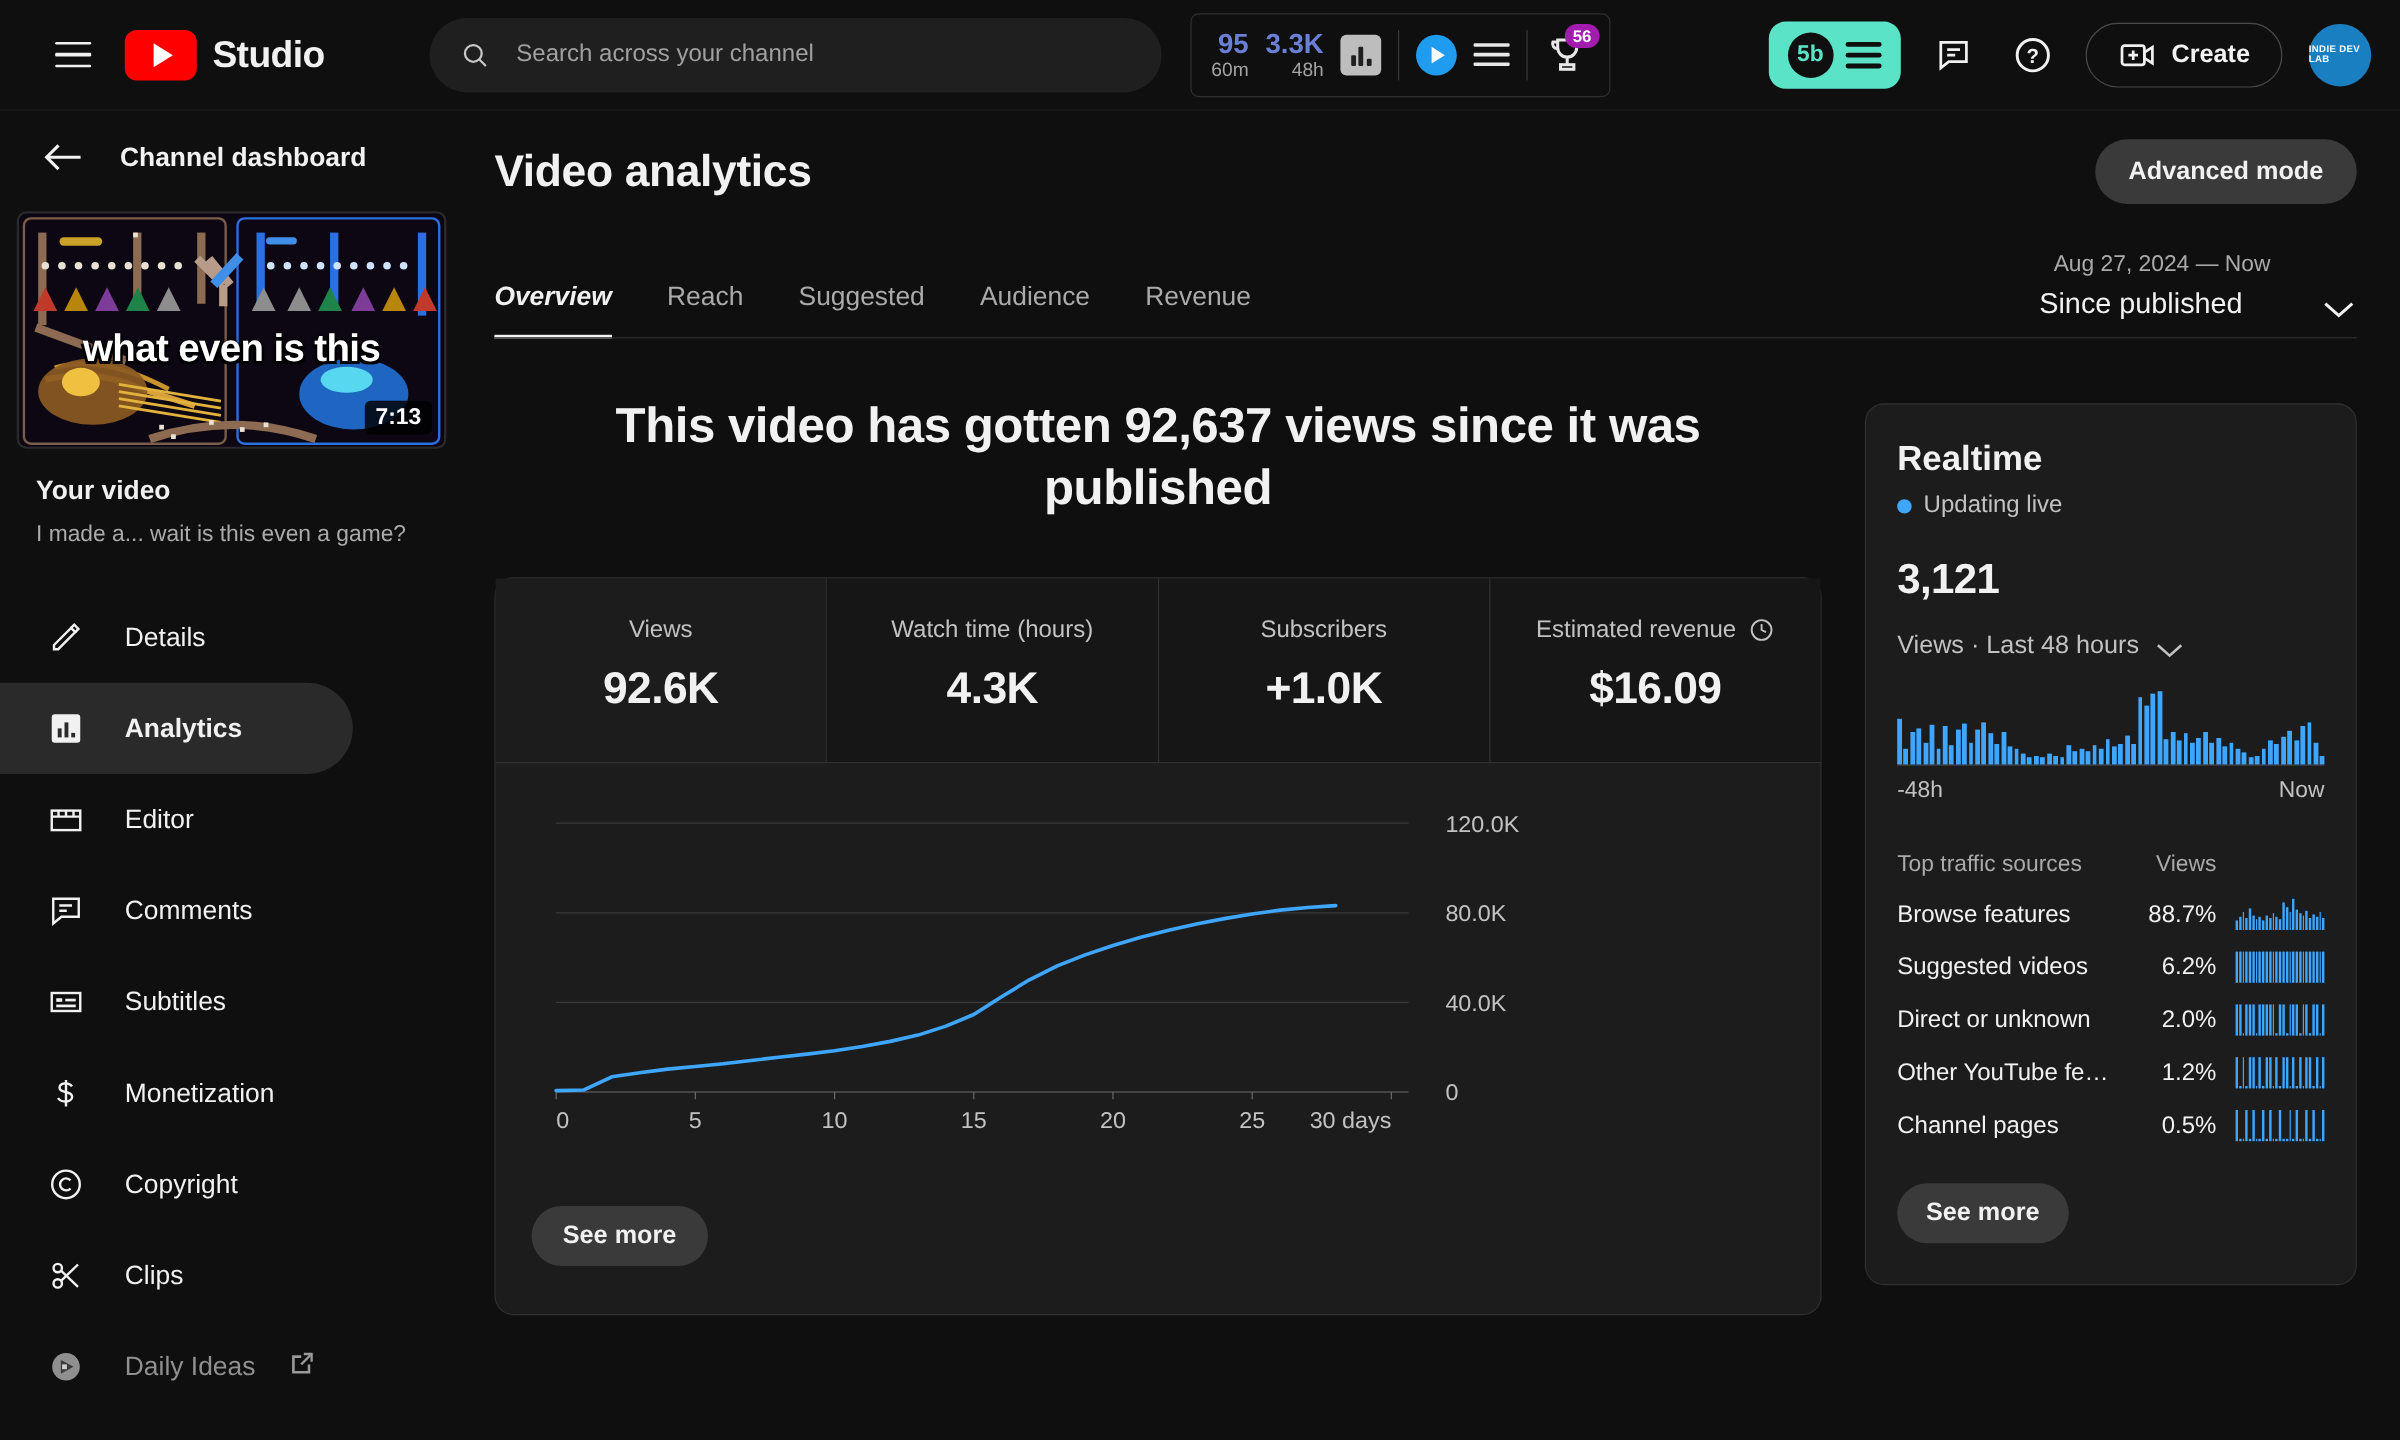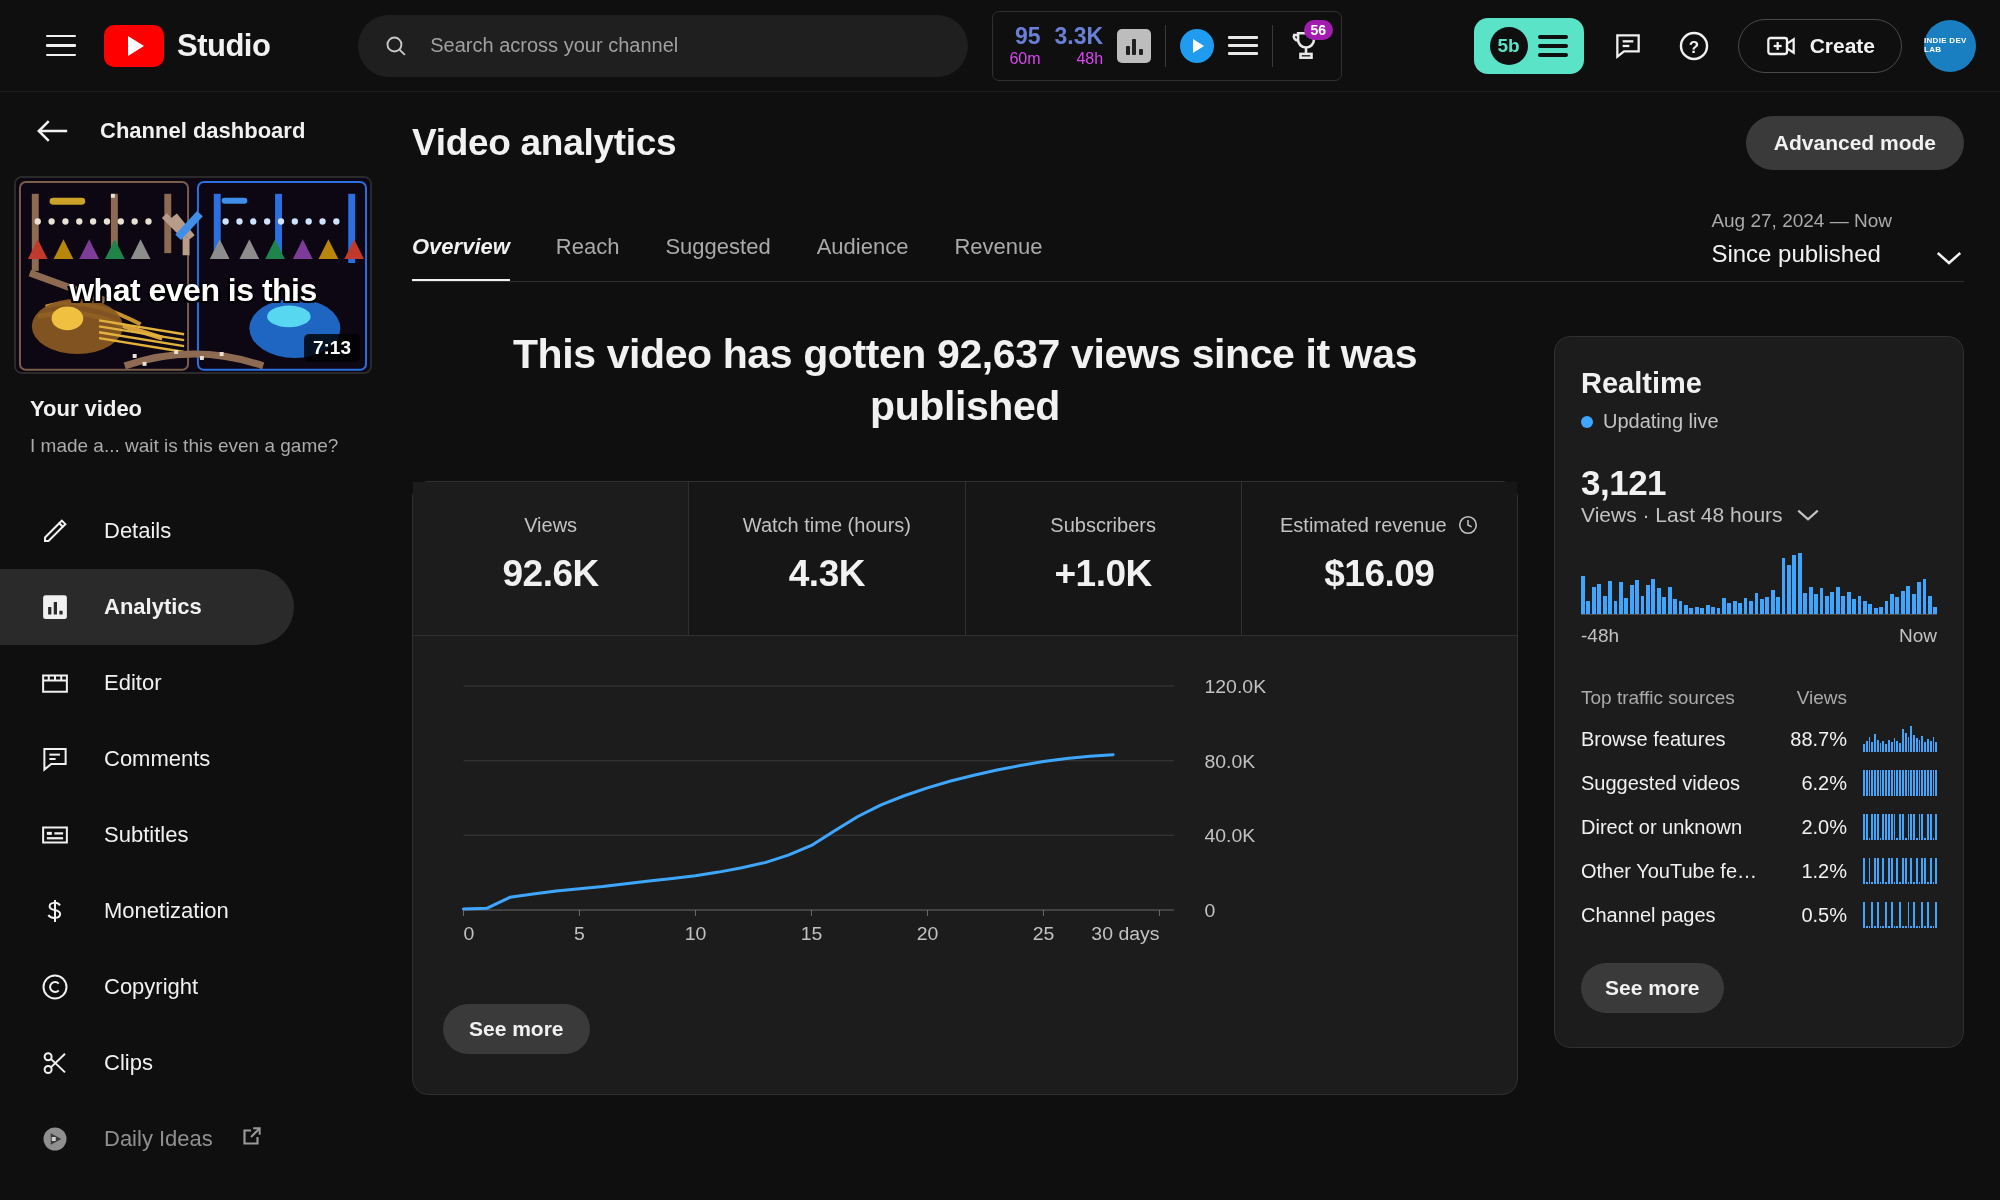--- a/index.html
+++ b/index.html
@@ -45,21 +45,21 @@
     width:100%;
   }
   .search-input::placeholder { color:#a0a0a0; }
 
   .stats-chip {
     margin-left:24px; height:70px; border:1px solid #303030; border-radius:7px;
     display:flex; align-items:center; padding:0 16px; gap:14px; flex:0 0 auto;
   }
   .stat-col { text-align:right; line-height:1.15; }
   .stat-num { font-size:23px; font-weight:bold; color:#6a7fd6; }
-  .stat-lbl { font-size:16px; color:#d946ef; }
+  .stat-lbl { font-size:16px; color:#a3a3a3; }
   .mini-bars {
     width:34px; height:34px; background:#bdbdbd; border-radius:5px;
     display:flex; align-items:flex-end; justify-content:center; gap:2.5px; padding:7px 0 8px;
   }
   .mini-bars i { display:block; width:4px; background:#1f1f1f; border-radius:1px; }
   .chip-div { width:1px; height:42px; background:#3a3a3a; }
   .blue-circle {
     width:34px; height:34px; border-radius:50%; background:#1f9cf0;
     display:flex; align-items:center; justify-content:center; font-size:9px; font-weight:bold; color:#fff;
   }
@@ -159,21 +159,21 @@
   .tab.active { color:#f1f1f1; font-weight:bold;font-style:italic; }
   .tab.active::after {
     content:""; position:absolute; left:0; right:0; bottom:0; height:3px; background:#f1f1f1;
   }
   .tabs-underline { position:absolute; left:0; right:0; bottom:0; height:1px; background:#303030; }
 
   .daterange {
     margin-left:auto; text-align:left; padding-bottom:14px;
     display:flex; align-items:flex-end; gap:42px; cursor:pointer;
   }
-  .dr-small { font-size:19px; color:#aaa; }
+  .dr-small { font-size:19px; color:#aaa;margin-left:12px; }
   .dr-big { font-size:24px; margin-top:8px; }
 
   .content { display:flex; gap:36px; margin-top:40px; }
   .left-col { flex:1; min-width:0; }
   .headline {
     text-align:center; font-size:41px; font-weight:bold; line-height:1.28;
     padding:6px 70px 0; letter-spacing:-0.4px;
   }
 
   .card {
@@ -198,21 +198,21 @@
 
   
   .rt-card {
     width:410px; flex:0 0 410px; background:#1c1c1c; border:1px solid #303030;
     border-radius:16px; padding:30px 26px 34px; align-self:flex-start; margin-top:14px;
   }
   .rt-title { font-size:29px; font-weight:bold; }
   .rt-live { display:flex; align-items:center; gap:10px; margin-top:10px; font-size:20px; color:#c2c2c2; }
   .rt-dot { width:12px; height:12px; border-radius:50%; background:#3ea6ff; }
   .rt-big { font-size:35px; font-weight:bold; margin-top:30px; letter-spacing:-0.5px; }
-  .rt-sub { display:flex; align-items:center; gap:12px; font-size:21px; color:#c2c2c2; margin-top:0; cursor:pointer; }
+  .rt-sub { display:flex; align-items:flex-end; gap:12px; font-size:21px; color:#c2c2c2; margin-top:23px; cursor:pointer; }
   .rt-spark { height:62px; display:flex; align-items:flex-end; gap:1.6px; margin-top:26px; border-bottom:1px solid #4a4a4a; }
   .rt-spark i { display:block; flex:1; background:#3ea6ff; }
   .rt-axis { display:flex; justify-content:space-between; font-size:19px; color:#c2c2c2; margin-top:10px; }
 
   .tbl-head {
     display:flex; align-items:center; font-size:19px; color:#aaa;
     margin-top:38px; padding-bottom:6px;
   }
   .tbl-row {
     display:flex; align-items:center; font-size:20px; color:#f1f1f1;

